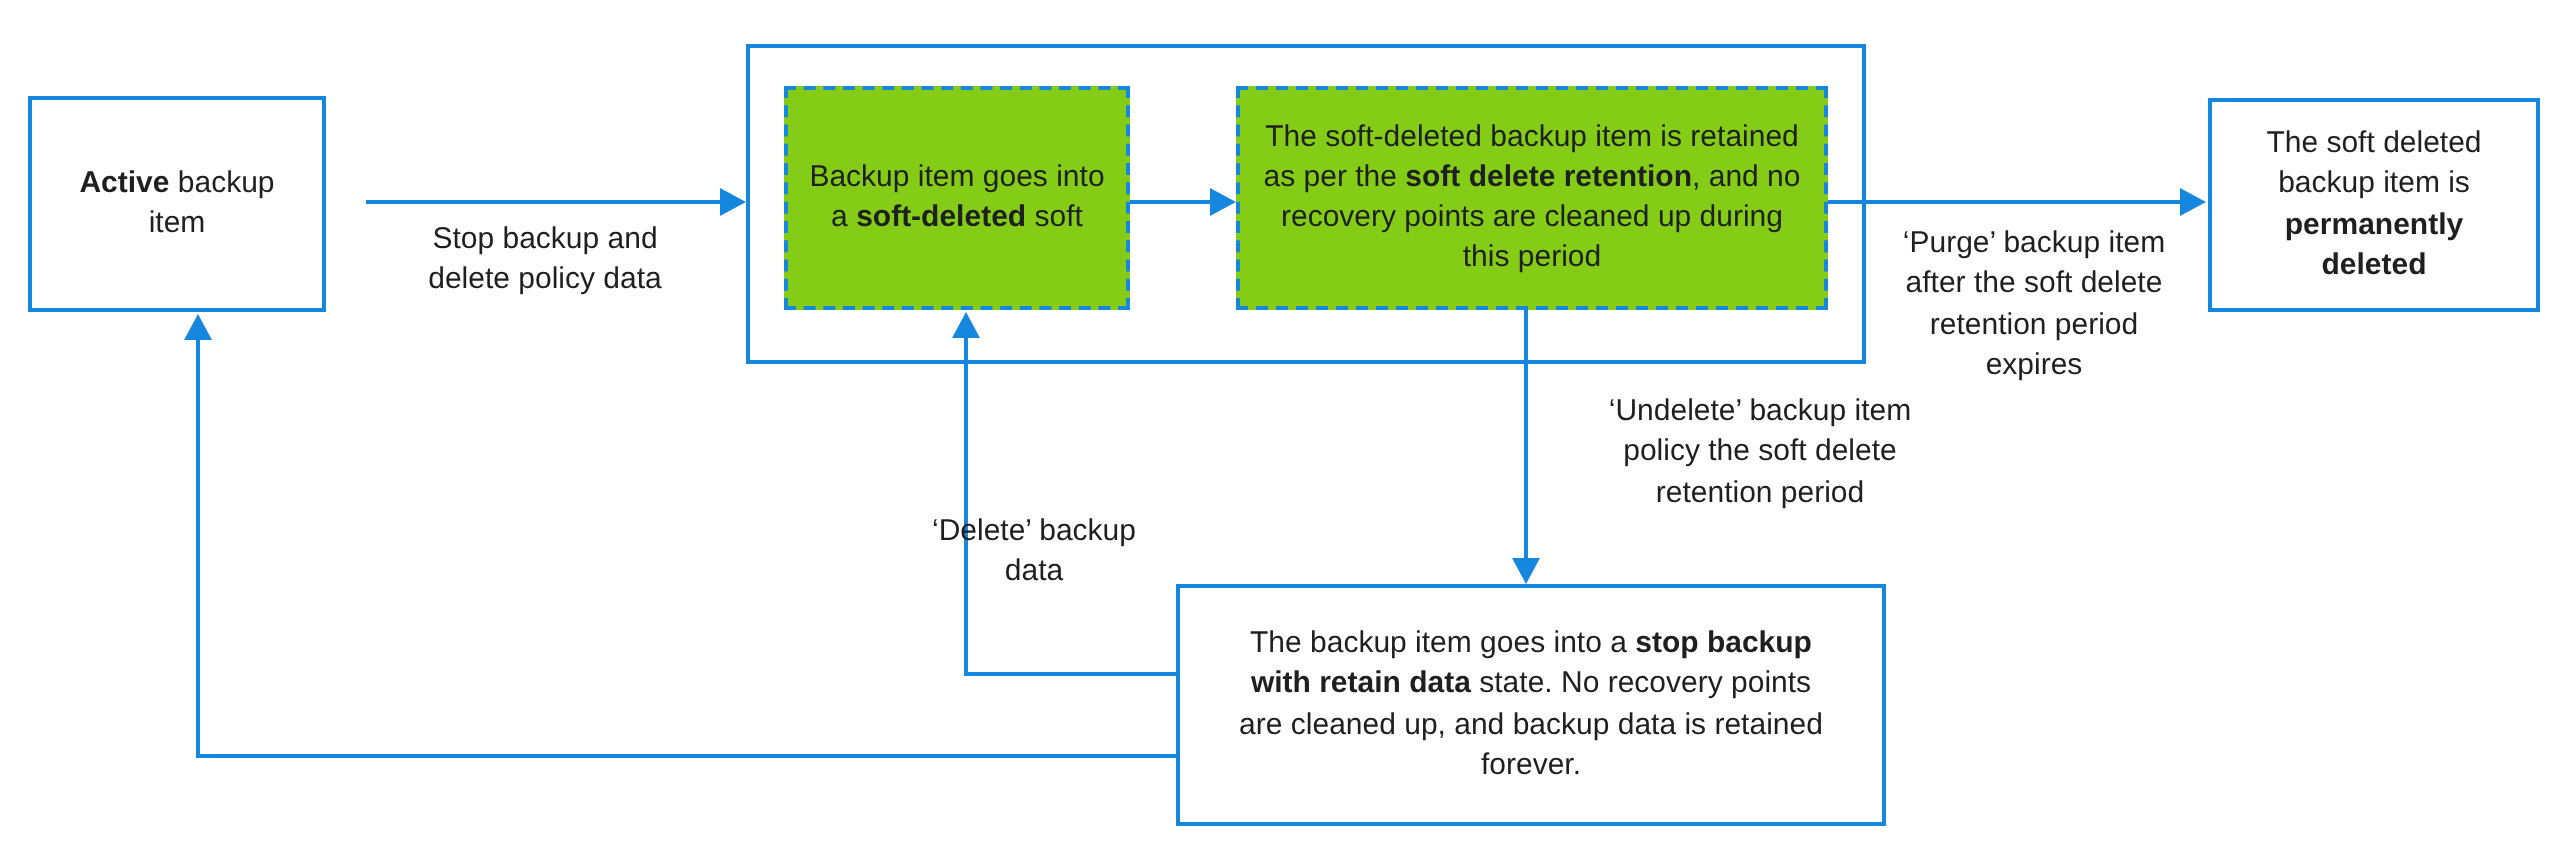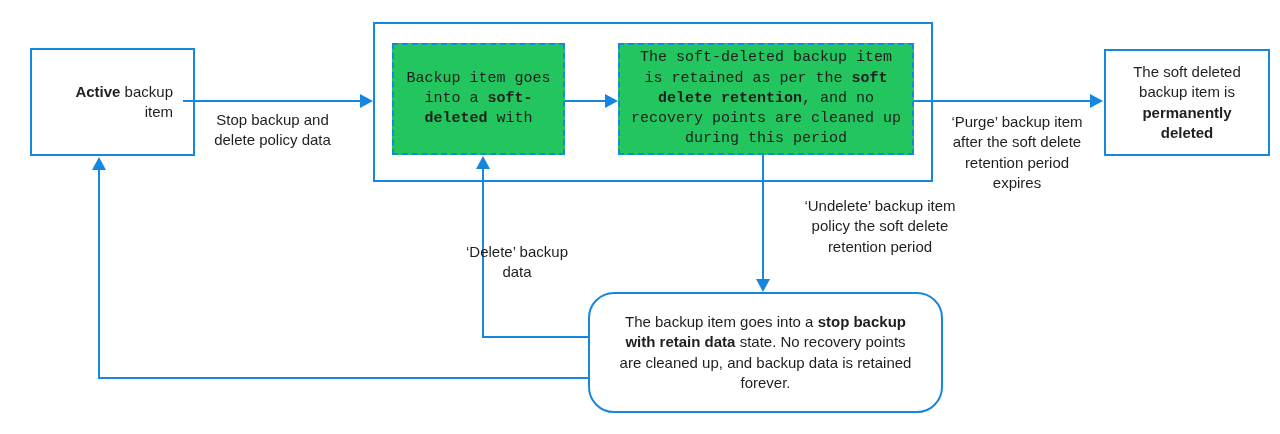--- a/index.html
+++ b/index.html
@@ -10,23 +10,23 @@
   }
   .box{
     position:absolute;border:2px solid #1687df;background:#ffffff;
     display:flex;align-items:center;justify-content:center;
     text-align:center;box-sizing:border-box;padding:6px 20px;
   }
   .container-box{
     position:absolute;border:2px solid #1687df;background:#ffffff;box-sizing:border-box;
   }
   .dashed-box{
-    position:absolute;border:2px dashed #1687df;background:#22c55e;
+    position:absolute;border:2px dashed #1687df;background:#84cc16;
     display:flex;align-items:center;justify-content:flex-end;
-    text-align:center;box-sizing:border-box;padding:6px 10px;font-family:Liberation Mono, monospace;
+    text-align:center;box-sizing:border-box;padding:6px 10px;
   }
   .edge-label{
     position:absolute;text-align:center;
   }
   .hline{position:absolute;height:2px;background:#1687df;}
   .vline{position:absolute;width:2px;background:#1687df;}
   .head-right{
     position:absolute;width:0;height:0;
     border-left:13px solid #1687df;border-top:7px solid transparent;border-bottom:7px solid transparent;
   }
@@ -37,32 +37,32 @@
   .head-up{
     position:absolute;width:0;height:0;
     border-bottom:13px solid #1687df;border-left:7px solid transparent;border-right:7px solid transparent;
   }
 </style>
 </head>
 <body>
 
 <div class="stage">
 
-  <div class="box" style="left:30px;top:48px;width:165px;height:108px;text-align:right;">
+  <div class="box" style="left:14px;top:48px;width:149px;height:108px;">
     <div><span style="font-weight: bold;">Active</span><span> backup item</span></div>
   </div>
 
   <div class="hline" style="left:183px;top:100px;width:180px;"></div>
   <div class="head-right" style="left:360px;top:94px;"></div>
   <div class="edge-label" style="left:195px;top:110px;width:155px;">Stop backup and delete  policy data</div>
 
   <div class="container-box" style="left:373px;top:22px;width:560px;height:160px;"></div>
 
   <div class="dashed-box" style="left:392px;top:43px;width:173px;height:112px;">
-    <div><span>Backup item goes into a </span><span style="font-weight: bold; margin-top: 31px;">soft-deleted</span><span> with</span></div>
+    <div><span>Backup item goes into a </span><span style="font-weight: bold; margin-top: 31px;">soft-deleted</span><span> soft</span></div>
   </div>
 
   <div class="hline" style="left:565px;top:100px;width:42px;"></div>
   <div class="head-right" style="left:605px;top:94px;"></div>
 
   <div class="dashed-box" style="left:618px;top:43px;width:296px;height:112px;">
     <div><span>The soft-deleted backup item is retained as per the </span><span style="font-weight: bold;">soft delete retention</span><span>, and no recovery points are cleaned up during this period</span></div>
   </div>
 
   <div class="hline" style="left:914px;top:100px;width:178px;"></div>
@@ -70,26 +70,26 @@
   <div class="edge-label" style="left:942px;top:112px;width:150px;">‘Purge’ backup item after the soft delete retention period expires</div>
 
   <div class="box" style="left:1104px;top:49px;width:166px;height:107px;">
     <div><span>The soft deleted backup item is </span><span style="font-weight: bold;">permanently deleted</span></div>
   </div>
 
   <div class="vline" style="left:762px;top:155px;height:124px;"></div>
   <div class="head-down" style="left:756px;top:279px;"></div>
   <div class="edge-label" style="left:785px;top:196px;width:190px;">‘Undelete’ backup item policy the soft delete retention period</div>
 
-  <div class="box" style="left:588px;top:292px;width:355px;height:121px;padding:6px 24px;border-radius:26px;">
+  <div class="box" style="left:588px;top:292px;width:355px;height:121px;padding:6px 24px;">
     <div><span>The backup item goes into a </span><span style="font-weight: bold;">stop backup with retain data</span><span> state. No recovery points are cleaned up, and backup data is retained forever.</span></div>
   </div>
 
   <div class="hline" style="left:482px;top:336px;width:107px;"></div>
   <div class="vline" style="left:482px;top:168px;height:170px;"></div>
   <div class="head-up" style="left:476px;top:156px;"></div>
-  <div class="edge-label" style="left:452px;top:242px;width:130px;">‘Delete’ backup data</div>
+  <div class="edge-label" style="left:452px;top:256px;width:130px;">‘Delete’ backup data</div>
 
   <div class="hline" style="left:98px;top:377px;width:491px;"></div>
   <div class="vline" style="left:98px;top:169px;height:210px;"></div>
   <div class="head-up" style="left:92px;top:157px;"></div>
 
 </div>
 
 </body></html>

